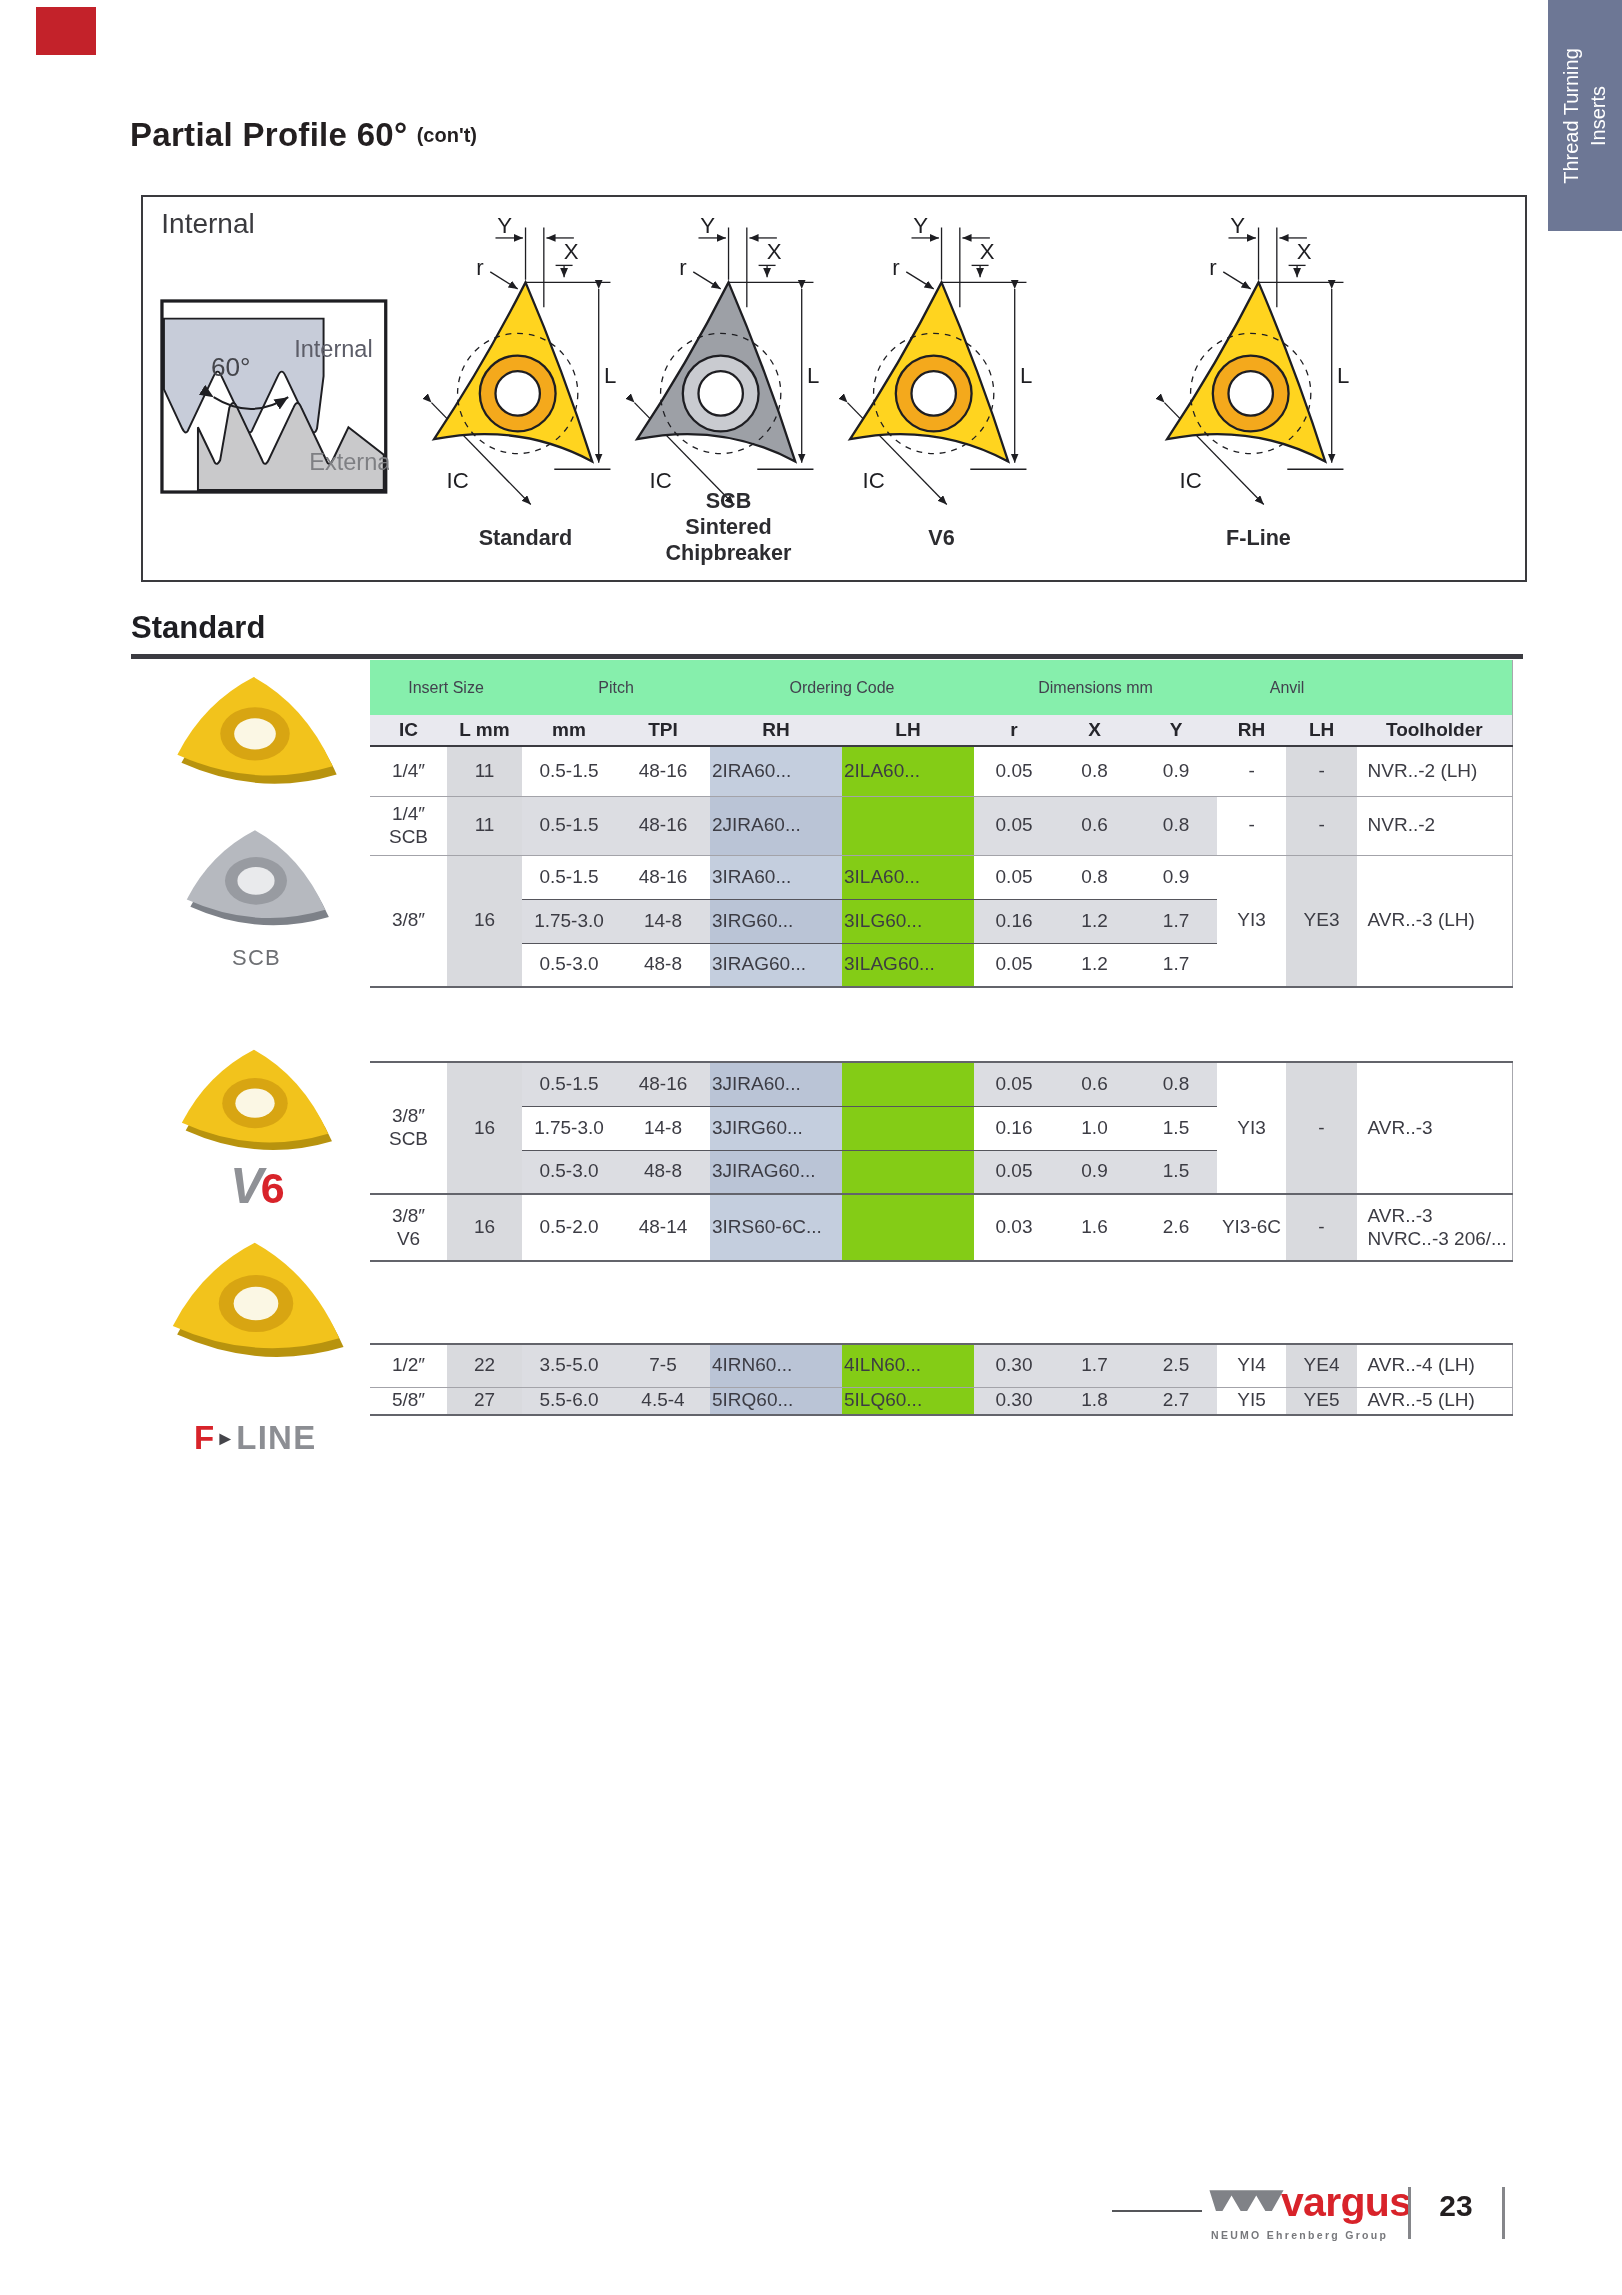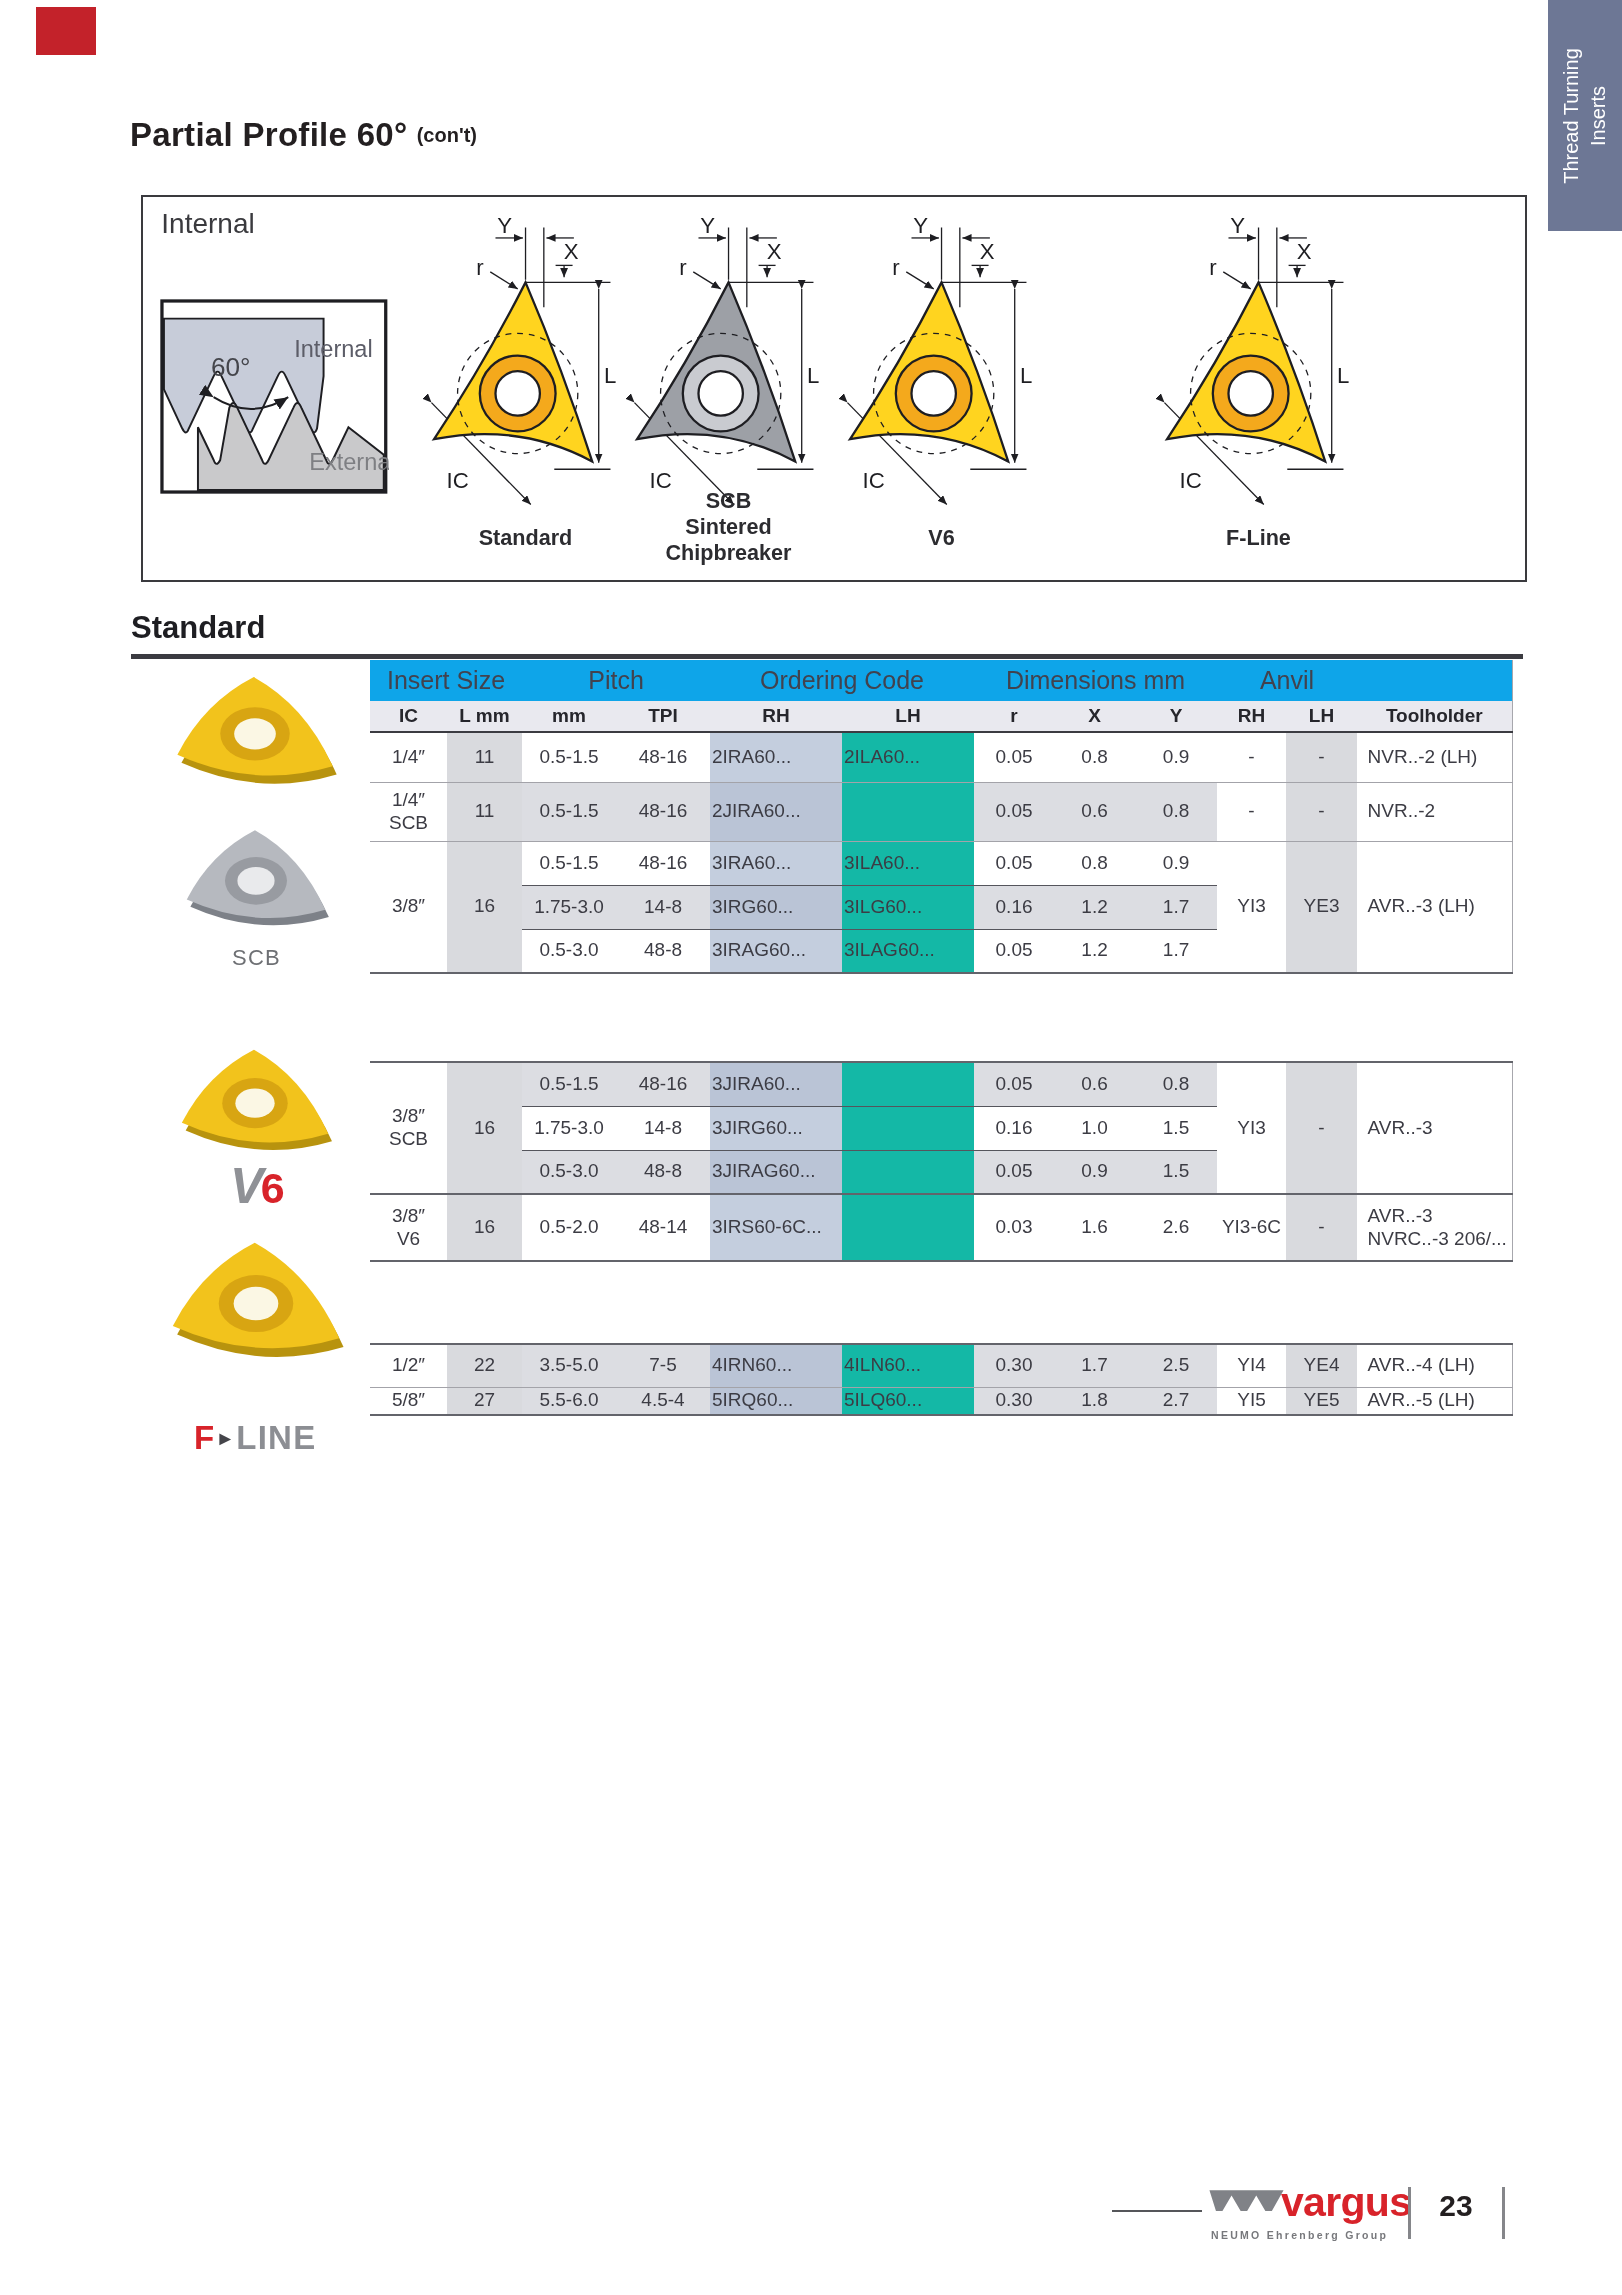--- a/index.html
+++ b/index.html
@@ -43,29 +43,29 @@
   #fline-logo{left:194px;top:1419px;display:flex;align-items:center;}
   #fline-logo .f{font-size:33px;font-weight:800;color:#d8232a;}
   #fline-logo .arrow{font-size:19.6px;color:#44454a;margin:0 1.3px;}
   #fline-logo .line{font-size:33px;font-weight:800;color:#8c8e93;letter-spacing:1.3px;}
 
   
   .ctab{position:absolute;left:370px;width:1142px;border-collapse:collapse;table-layout:fixed;
         font-size:19px;color:#3c3c44;border-bottom:2.6px solid #63646b;border-right:1.3px solid #a7a7ad;}
   .ctab.s2,.ctab.s3{border-top:2px solid #63646b;}
   .ctab th,.ctab td{padding:0;font-weight:400;}
-  .ctab thead tr.g th{background:#0ea5e9;height:41px;color:#42424e;font-size:25px;text-align:center;}
+  .ctab thead tr.g th{background:#86efac;height:55px;color:#42424e;font-size:16px;text-align:center;}
   .ctab thead tr.c th{background:#e9e9ef;height:30px;font-weight:700;color:#26262c;font-size:19px;
         text-align:center;border-bottom:2.6px solid #3b3b41;}
   .ctab td{text-align:center;vertical-align:middle;white-space:pre-line;line-height:1.2;background:#fff;}
   .ctab td.rh,.ctab td.lh{text-align:left;padding-left:2px;}
   .ctab td.tool{text-align:left;padding-left:10.5px;}
   .ctab td.l,.ctab td.alh{background:#d9dade;}
   .ctab td.rh{background:#c4cede;}
-  .ctab td.lh{background:#14b8a6;}
+  .ctab td.lh{background:#84cc16;}
   tr.shade td.mm,tr.shade td.tpi,tr.shade td.r,tr.shade td.x,tr.shade td.y{background:#dcdde2;}
   tr.shade td.rh{background:#bac4d6;}
   td.sep{border-bottom:1.3px solid #a3a3a9;}
   td.sepdark{border-bottom:1.3px solid #55555c;}
   td.topdark{border-top:2px solid #63646b;}
 
   
   #footer-line{left:1112px;top:2210px;width:90px;height:2px;background:#55565a;}
   #footer-logo-glyph{left:1208px;top:2189px;}
   #brand-name{left:1281px;top:2179px;font-size:41px;font-weight:700;color:#d8232a;letter-spacing:-0.7px;}

